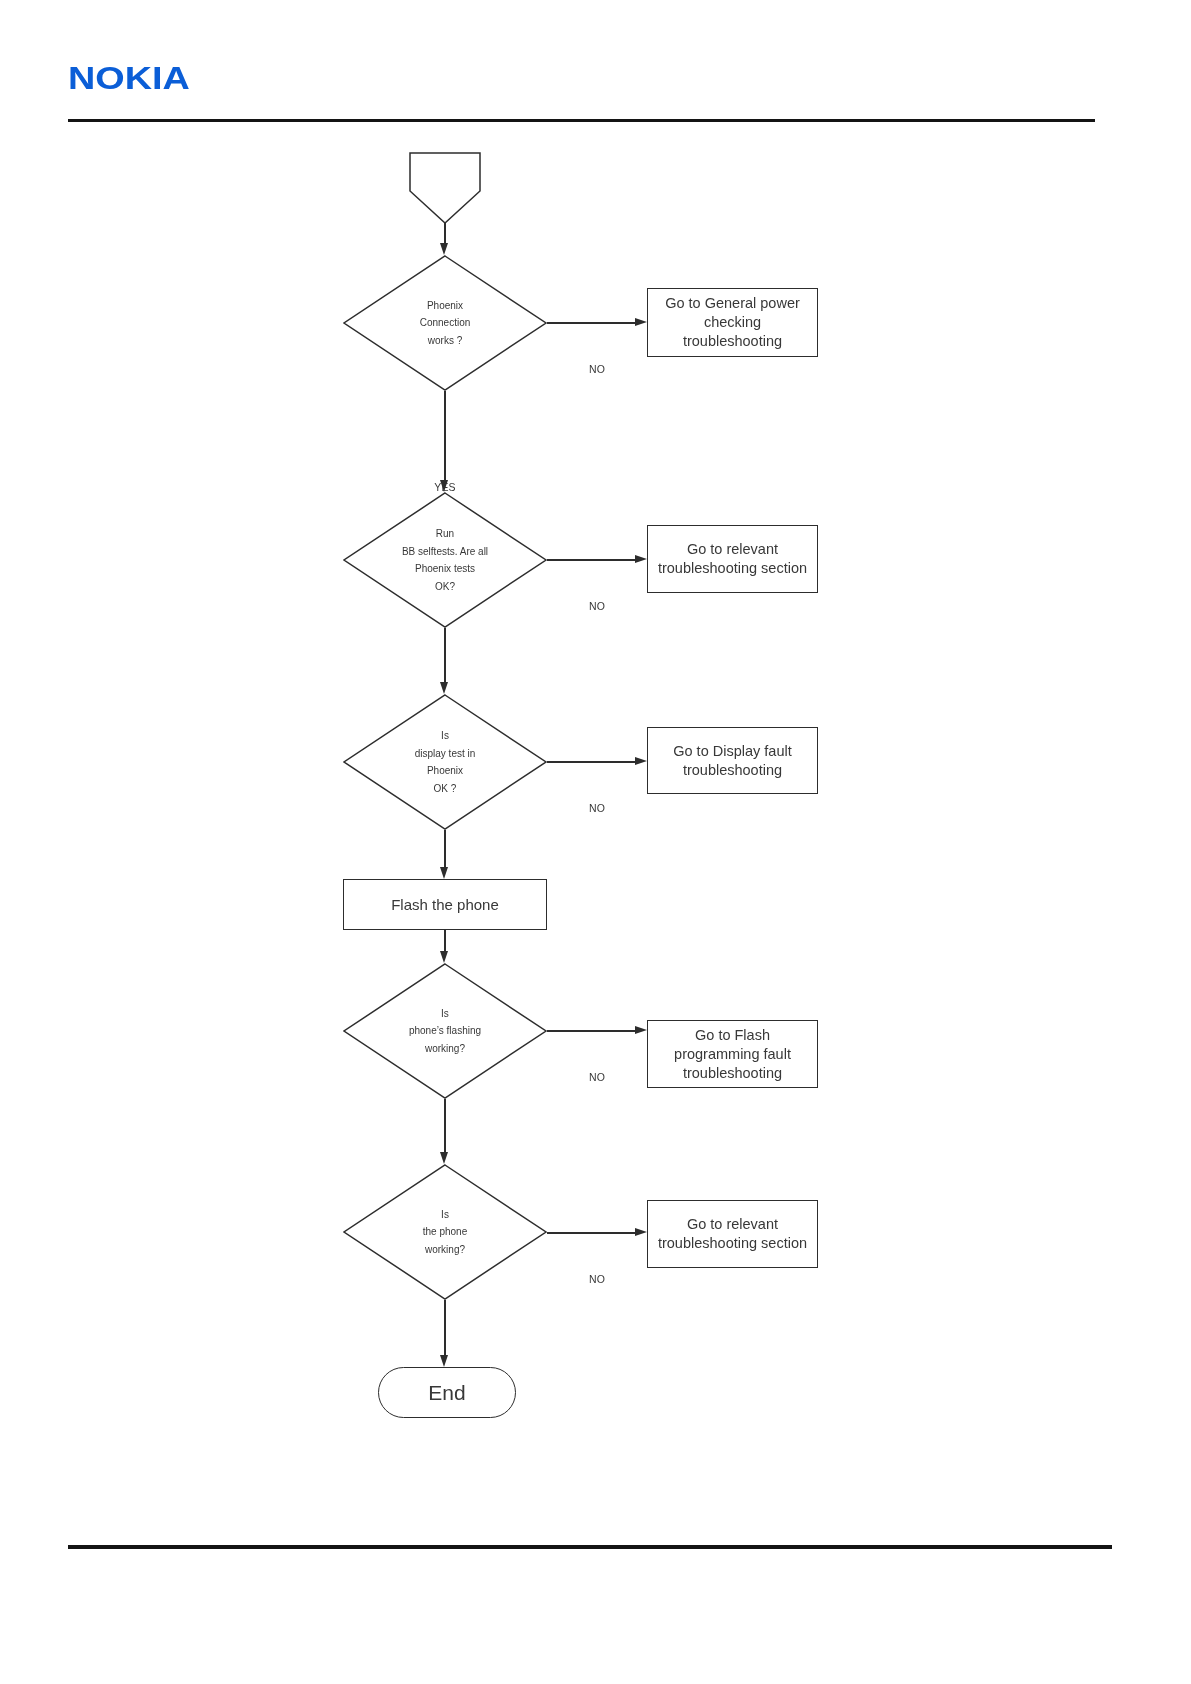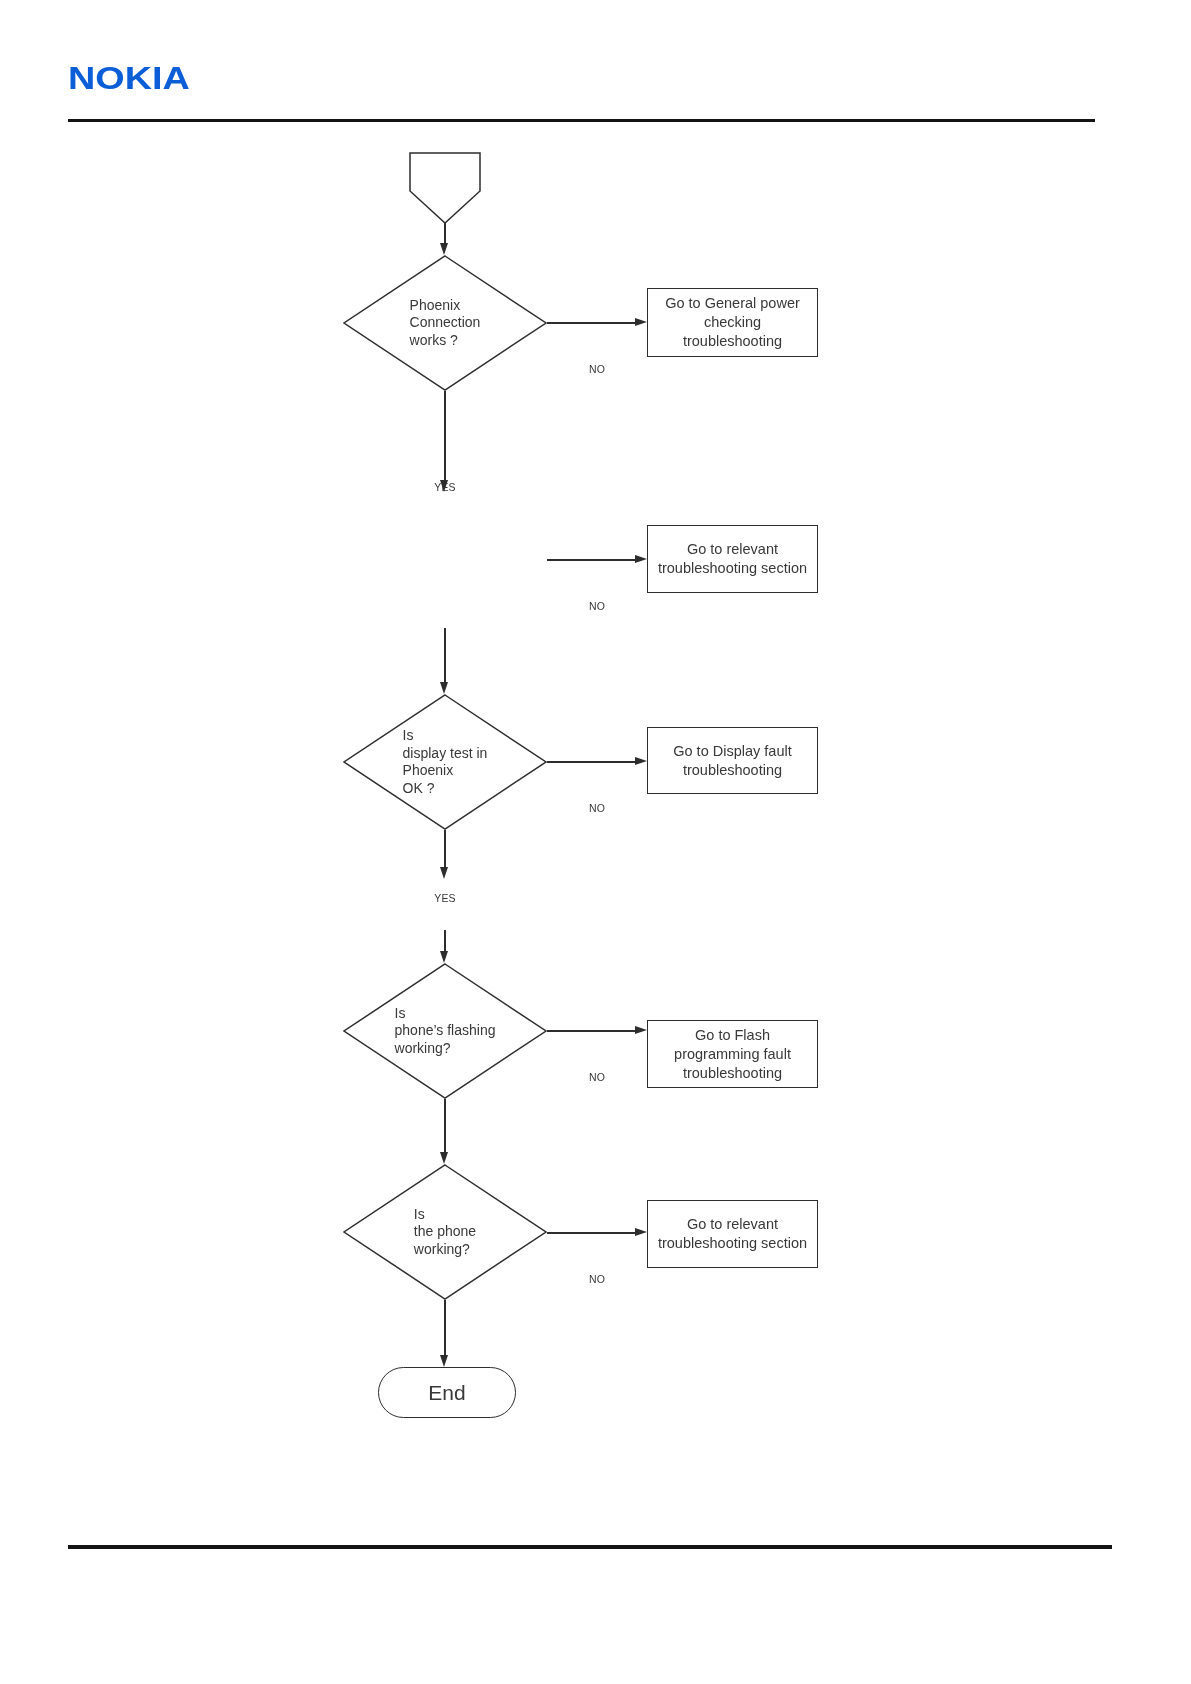--- a/index.html
+++ b/index.html
@@ -16,22 +16,22 @@
   .rule.top    { left:68px; top:119px; width:1027px; height:3px; }
   .rule.bottom { left:68px; top:1545px; width:1044px; height:4px; }
 
   .shape-svg { position:absolute; display:block; }
 
   .diamond { position:absolute; width:204px; height:136px; left:343px; }
   .diamond svg { position:absolute; left:0; top:0; }
   .dtext {
     position:absolute; left:0; top:0; right:0; bottom:0;
     display:flex; align-items:center; justify-content:center;
-    text-align:left; white-space:pre-line;
-    font-size:14px; line-height:17.5px;
+    text-align:center; white-space:pre-line;
+    font-size:10px; line-height:17.5px;
   }
 
   .rbox {
     position:absolute; left:647px; width:171px; box-sizing:border-box;
     border:1.5px solid #2d2d2d; background:#ffffff;
     display:flex; align-items:center; justify-content:center;
     text-align:center; white-space:pre-line;
     font-size:14.5px; line-height:19px;
   }
   .pbox {
@@ -93,20 +93,29 @@
   <div class="rbox" style="top:288px; height:69px">
     <span>Go to General power
 checking
 troubleshooting</span>
   </div>
 
   <div class="vline" style="top:391px; height:90px"></div>
   <div class="elabel" style="left:445px; top:441px">YES</div>
   <div class="arr-d" style="top:480px"></div>
 
+  <div class="diamond" style="top:492px">
+    <svg width="204" height="136" viewBox="0 0 204 136">
+      <polygon points="102,1 203,68 102,135 1,68" fill="#ffffff" stroke="#2d2d2d" stroke-width="1.5"></polygon>
+    </svg>
+    <div class="dtext">Run
+BB selftests. Are all
+Phoenix tests
+OK?</div>
+  </div>
   <div class="hline" style="left:547px; top:559px; width:89px"></div>
   <div class="elabel" style="left:597px; top:560px">NO</div>
   <div class="arr-r" style="top:555px"></div>
   <div class="rbox" style="top:525px; height:68px">
     <span>Go to relevant
 troubleshooting section</span>
   </div>
 
   <div class="vline" style="top:628px; height:55px"></div>
   <div class="elabel" style="left:445px; top:660px">YES</div>
@@ -126,20 +135,23 @@
   <div class="arr-r" style="top:757px"></div>
   <div class="rbox" style="top:727px; height:67px">
     <span>Go to Display fault
 troubleshooting</span>
   </div>
 
   <div class="vline" style="top:830px; height:38px"></div>
   <div class="elabel" style="left:445px; top:852px">YES</div>
   <div class="arr-d" style="top:867px"></div>
 
+  <div class="pbox">
+    <span>Flash the phone</span>
+  </div>
 
   <div class="vline" style="top:930px; height:22px"></div>
   <div class="arr-d" style="top:951px"></div>
 
   <div class="diamond" style="top:963px">
     <svg width="204" height="136" viewBox="0 0 204 136">
       <polygon points="102,1 203,68 102,135 1,68" fill="#ffffff" stroke="#2d2d2d" stroke-width="1.5"></polygon>
     </svg>
     <div class="dtext">Is
 phone’s flashing

